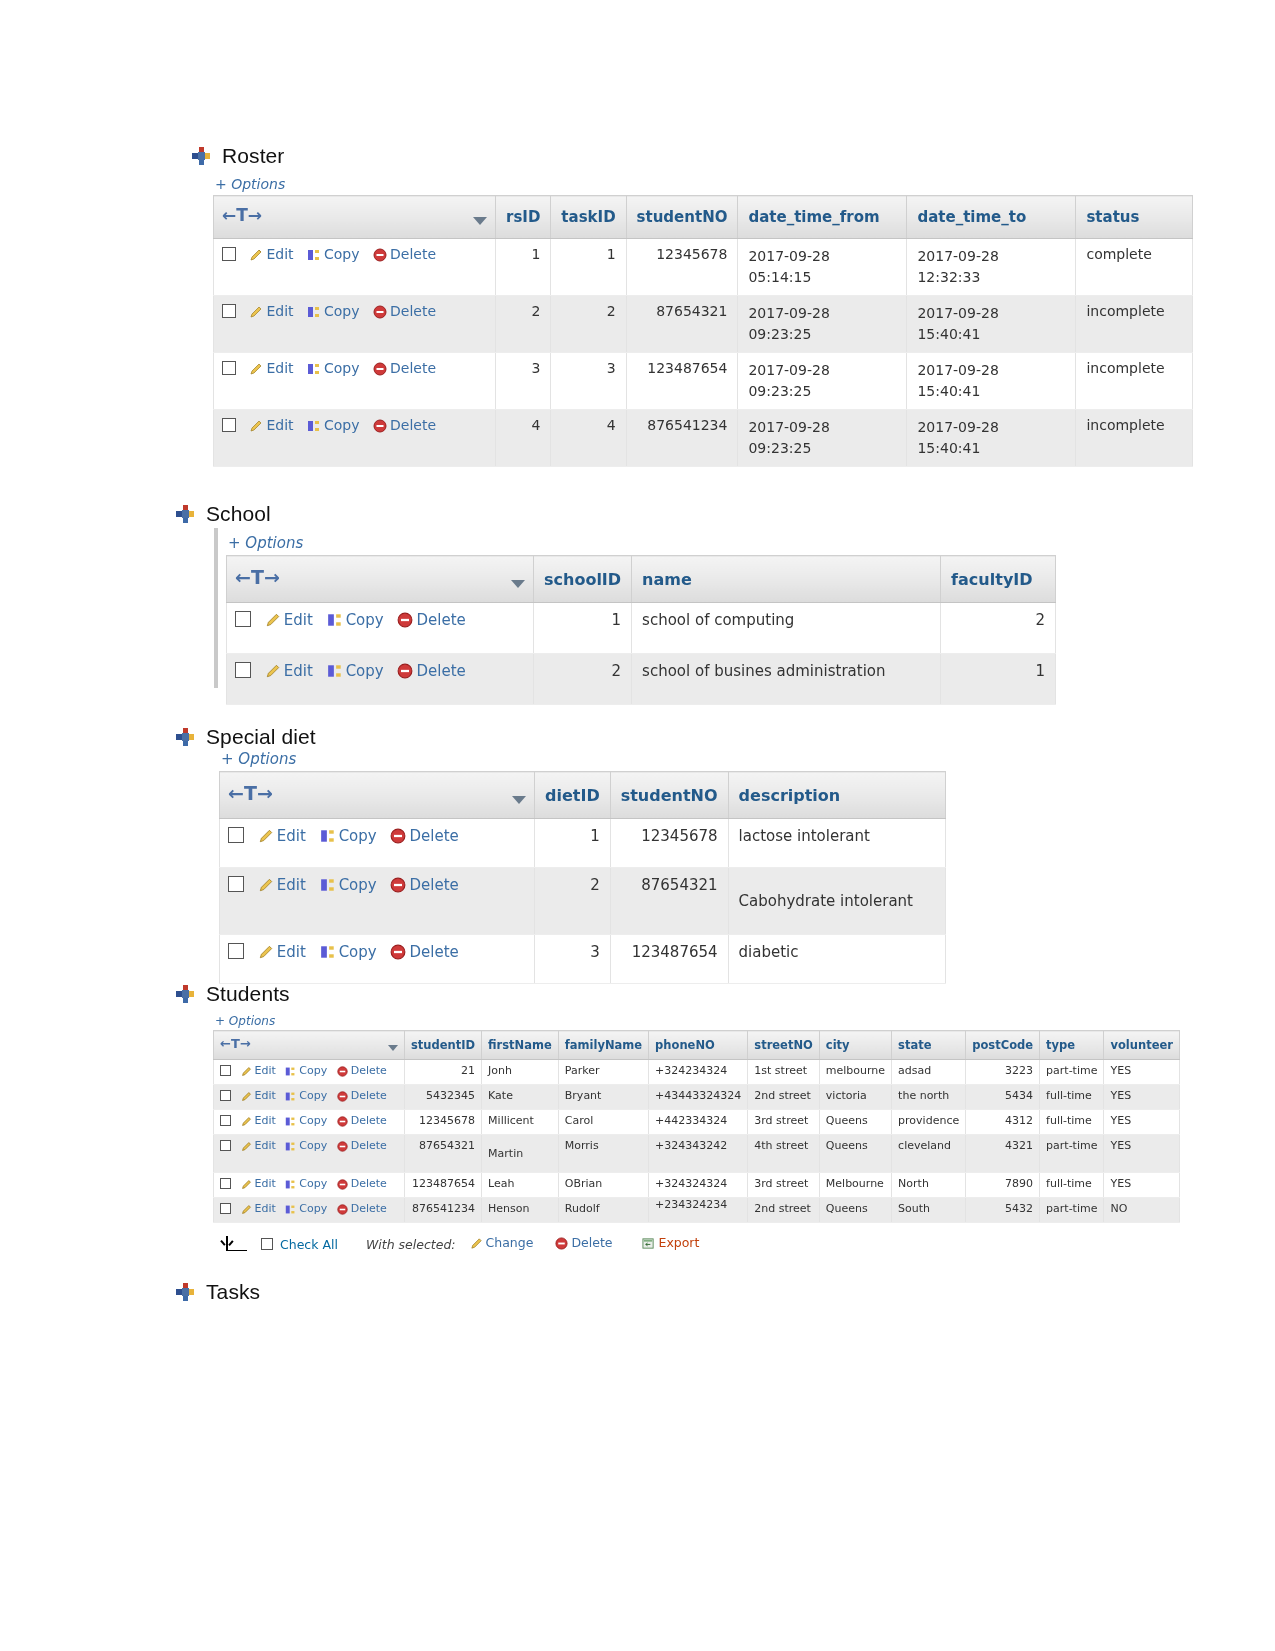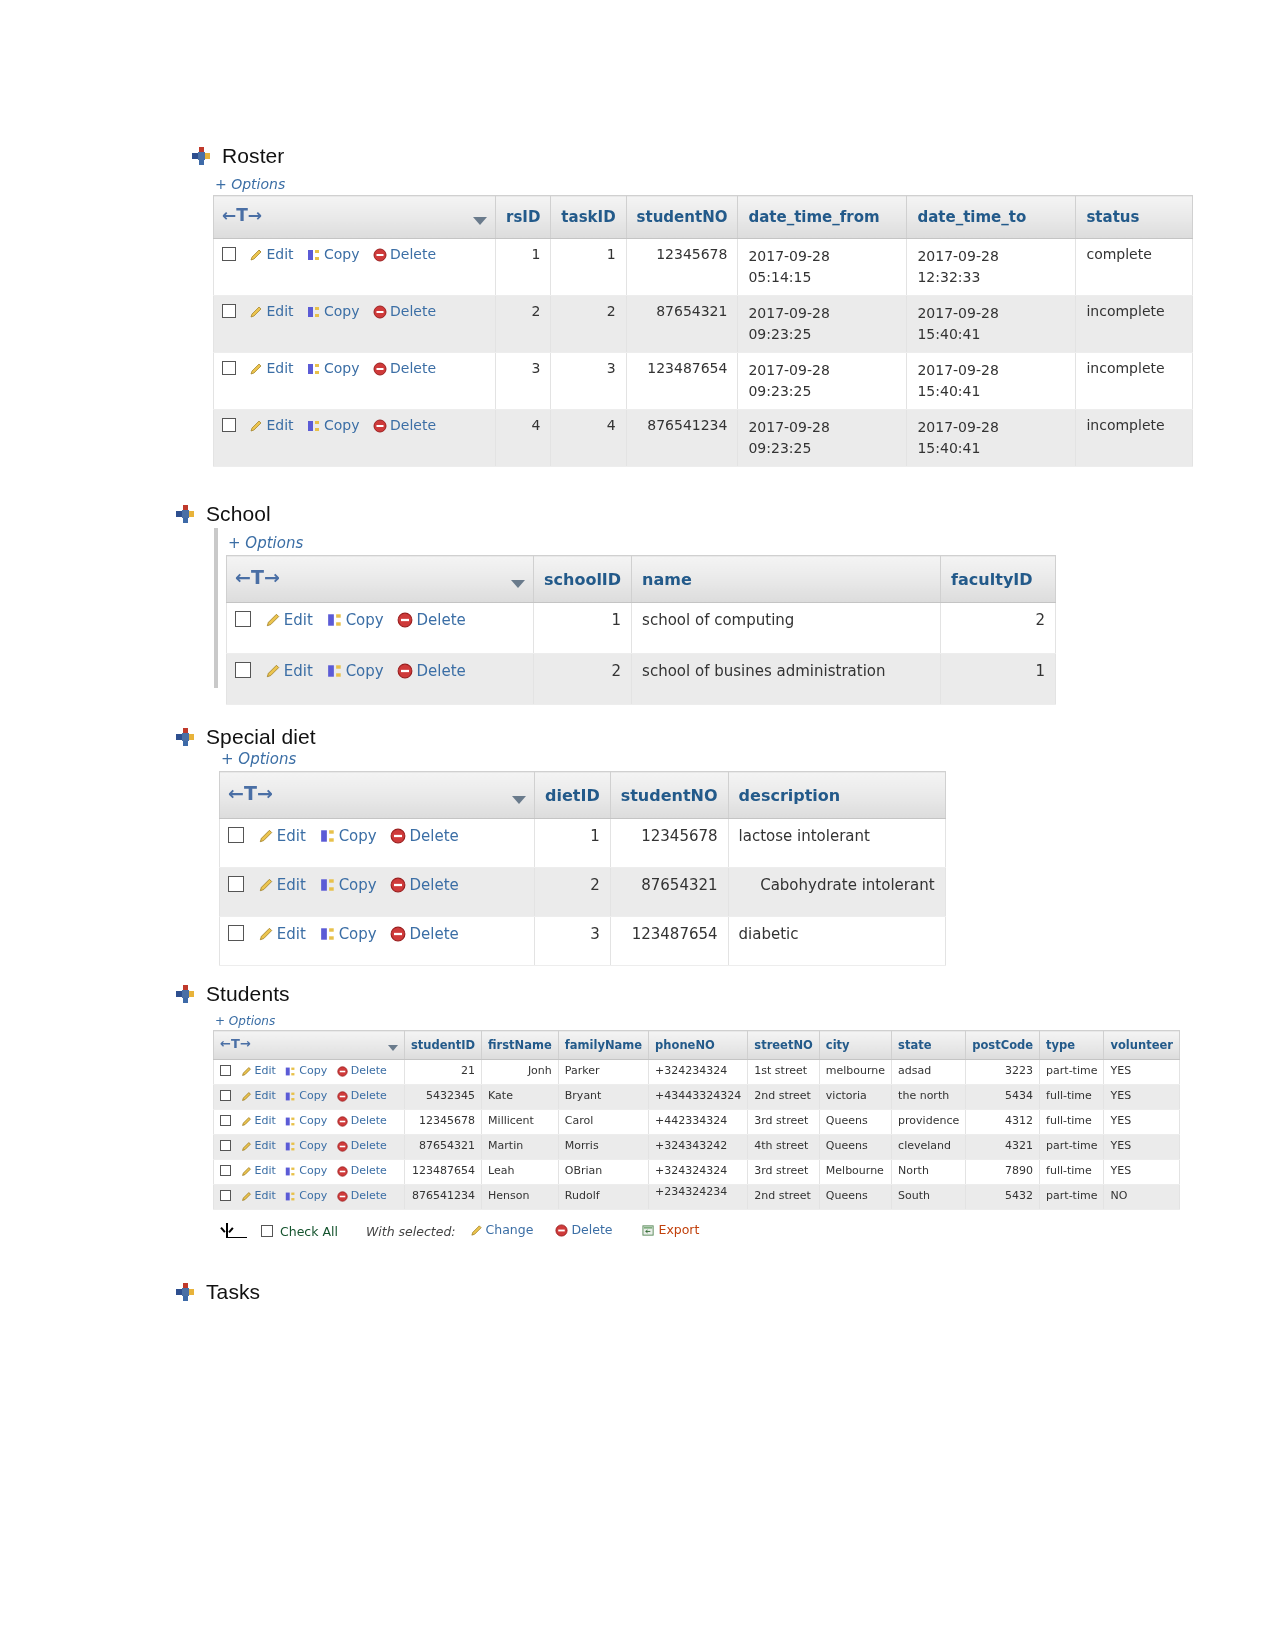--- a/index.html
+++ b/index.html
@@ -355,21 +355,21 @@
                     <rect x="8" y="2" width="4" height="3" fill="#e8c14a"></rect>
                     <rect x="8" y="9" width="4" height="3" fill="#e8c14a"></rect>
                   </svg></span><span>Copy</span></span>
             <span class="act"><span class="ico"><svg width="16" height="16" viewBox="0 0 14 14">
                     <circle cx="7" cy="7" r="6" fill="#cf3a3a" stroke="#9b1f1f"></circle>
                     <rect x="3.5" y="6" width="7" height="2" fill="#fff"></rect>
                   </svg></span><span>Delete</span></span>
           </td>
           <td class="num" style="padding:8px 10px;font-size:15px;">2</td>
           <td class="num link" style="padding:8px 10px;font-size:15px;">87654321</td>
-          <td style="padding:8px 10px;font-size:15px;text-align:right;">Cabohydrate intolerant</td>
+          <td style="padding:24px 10px;font-size:15px;">Cabohydrate intolerant</td>
         </tr>
         <tr>
           <td class="actcell" style="padding:8px;font-size:15px;height:32px;">
             <span class="cb" style="width:14px;height:14px;"></span>
             <span class="act"><span class="ico"><svg width="16" height="16" viewBox="0 0 14 14">
                     <path d="M2 12l1-3 7-7 2 2-7 7z" fill="#ecc44e" stroke="#9d7c22" stroke-width=".7"></path>
                   </svg></span><span>Edit</span></span>
             <span class="act"><span class="ico"><svg width="16" height="16" viewBox="0 0 14 14">
                     <rect x="1" y="2" width="5" height="10" fill="#5b5bd6"></rect>
                     <rect x="8" y="2" width="4" height="3" fill="#e8c14a"></rect>
@@ -432,21 +432,21 @@
                     <rect x="1" y="2" width="5" height="10" fill="#5b5bd6"></rect>
                     <rect x="8" y="2" width="4" height="3" fill="#e8c14a"></rect>
                     <rect x="8" y="9" width="4" height="3" fill="#e8c14a"></rect>
                   </svg></span><span>Copy</span></span>
             <span class="act" style="margin-left:6px;"><span class="ico"><svg width="11" height="11" viewBox="0 0 14 14">
                     <circle cx="7" cy="7" r="6" fill="#cf3a3a" stroke="#9b1f1f"></circle>
                     <rect x="3.5" y="6" width="7" height="2" fill="#fff"></rect>
                   </svg></span><span>Delete</span></span>
           </td>
           <td class="num" style="padding:4px 6px;">21</td>
-          <td style="padding:4px 6px;text-align:right;">Jonh</td>
+          <td style="padding:4px 6px;">Jonh</td>
           <td style="padding:4px 6px;">Parker</td>
           <td style="padding:4px 6px;">+324234324</td>
           <td style="padding:4px 6px;">1st street</td>
           <td style="padding:4px 6px;">melbourne</td>
           <td style="padding:4px 6px;">adsad</td>
           <td class="num" style="padding:4px 6px;">3223</td>
           <td style="padding:4px 6px;">part-time</td>
           <td style="padding:4px 6px;">YES</td>
         </tr>
 
@@ -516,21 +516,21 @@
                     <rect x="1" y="2" width="5" height="10" fill="#5b5bd6"></rect>
                     <rect x="8" y="2" width="4" height="3" fill="#e8c14a"></rect>
                     <rect x="8" y="9" width="4" height="3" fill="#e8c14a"></rect>
                   </svg></span><span>Copy</span></span>
             <span class="act" style="margin-left:6px;"><span class="ico"><svg width="11" height="11" viewBox="0 0 14 14">
                     <circle cx="7" cy="7" r="6" fill="#cf3a3a" stroke="#9b1f1f"></circle>
                     <rect x="3.5" y="6" width="7" height="2" fill="#fff"></rect>
                   </svg></span><span>Delete</span></span>
           </td>
           <td class="num" style="padding:4px 6px;">87654321</td>
-          <td style="padding:4px 6px;">Martin</td>
+          <td style="padding:12px 6px;">Martin</td>
           <td style="padding:4px 6px;">Morris</td>
           <td style="padding:4px 6px;">+324343242</td>
           <td style="padding:4px 6px;">4th street</td>
           <td style="padding:4px 6px;">Queens</td>
           <td style="padding:4px 6px;">cleveland</td>
           <td class="num" style="padding:4px 6px;">4321</td>
           <td style="padding:4px 6px;">part-time</td>
           <td style="padding:4px 6px;">YES</td>
         </tr>
 
@@ -594,21 +594,21 @@
     </table>
 
     <div class="actionbar" style="margin-top:12px;padding-left:8px;">
       <span class="arrowup">
         <i class="v"></i>
           <i class="h"></i>
           <i class="a1"></i>
           <i class="a2"></i>
       </span>
       <span class="cb" style="width:10px;height:10px;border-width:1.2px;margin-right:7px;"></span>
-      <span style="color:#14532d;margin-right:28px;">Check All</span>
+      <span style="color:#0369a1;margin-right:28px;">Check All</span>
       <span class="italic" style="margin-right:14px;">With selected:</span>
       <span class="act" style="margin-left:0;margin-right:22px;color:#3b6ea5;"><span class="ico"><svg width="13" height="13" viewBox="0 0 14 14">
               <path d="M2 12l1-3 7-7 2 2-7 7z" fill="#ecc44e" stroke="#9d7c22" stroke-width=".8"></path>
             </svg></span><span>Change</span></span>
       <span class="act" style="margin-left:0;margin-right:22px;color:#3b6ea5;"><span class="ico"><svg width="13" height="13" viewBox="0 0 14 14">
               <circle cx="7" cy="7" r="6" fill="#cf3a3a" stroke="#9b1f1f"></circle>
               <rect x="3.5" y="6" width="7" height="2" fill="#fff"></rect>
             </svg></span><span>Delete</span></span>
       <span class="act" style="margin-left:8px;color:#c2410c;"><span class="ico"><svg width="13" height="13" viewBox="0 0 14 14">
               <rect x="1" y="2" width="11" height="10" fill="#e9eee9" stroke="#5a8a5a"></rect>

